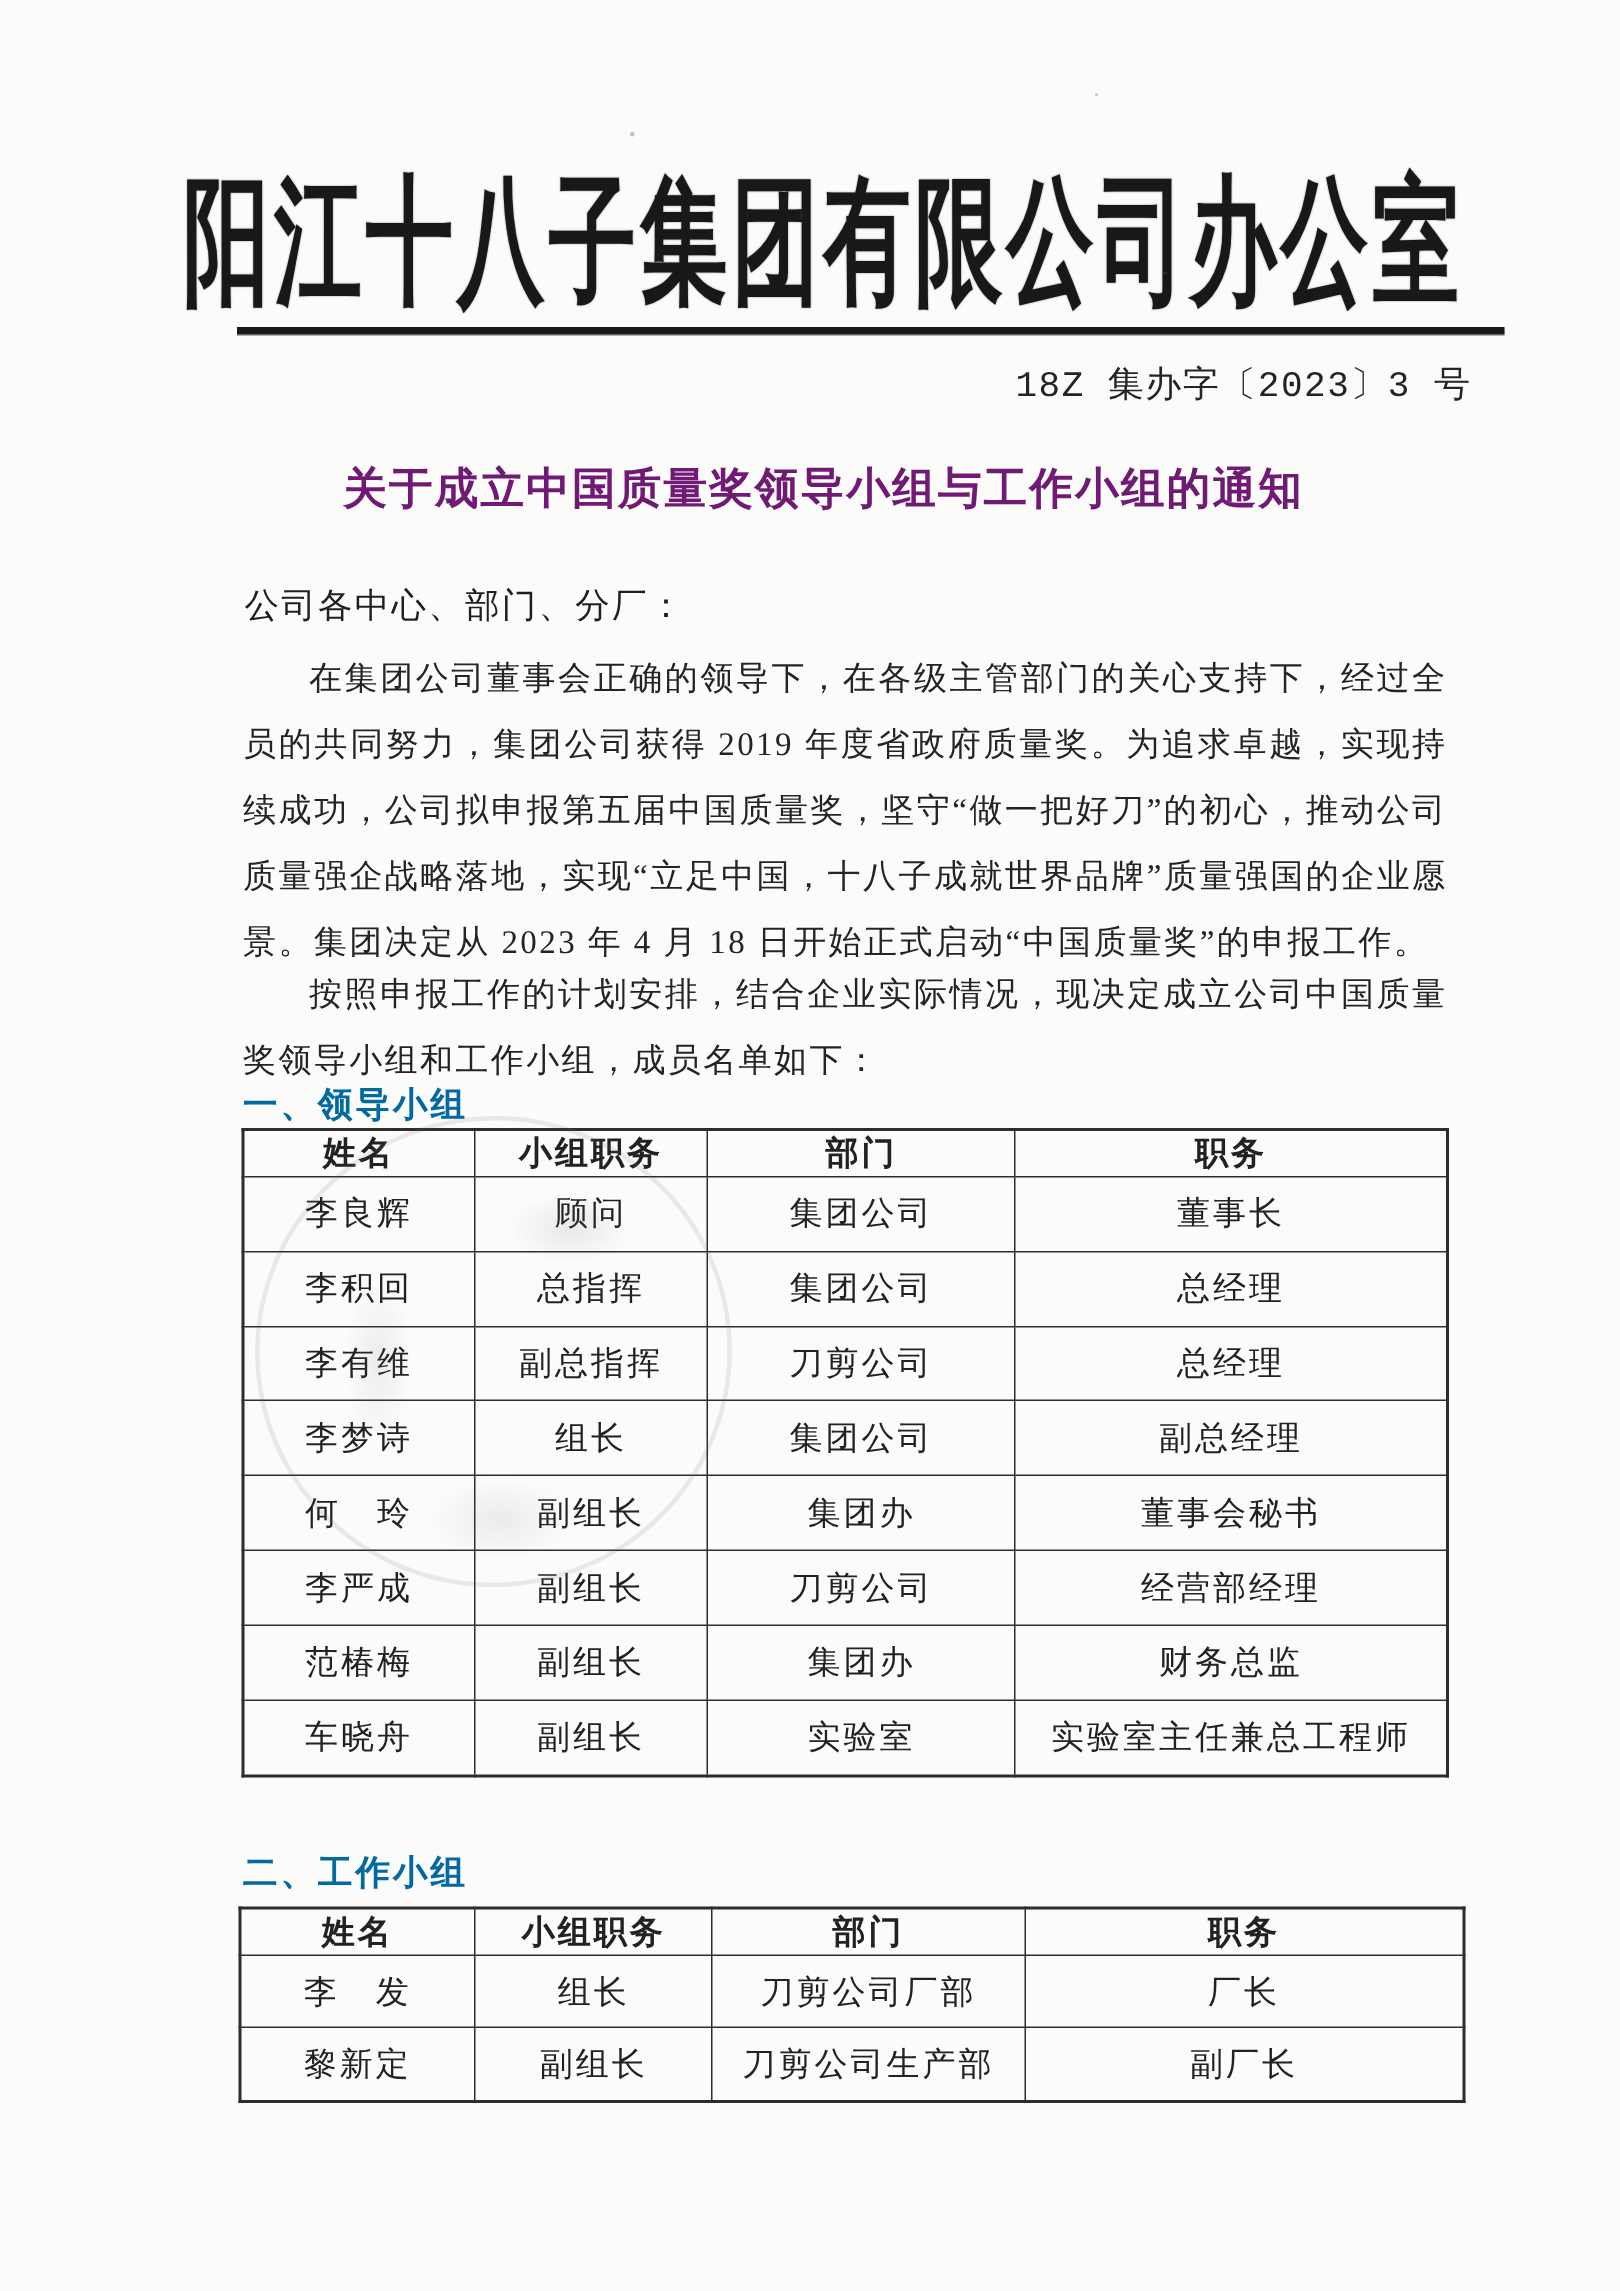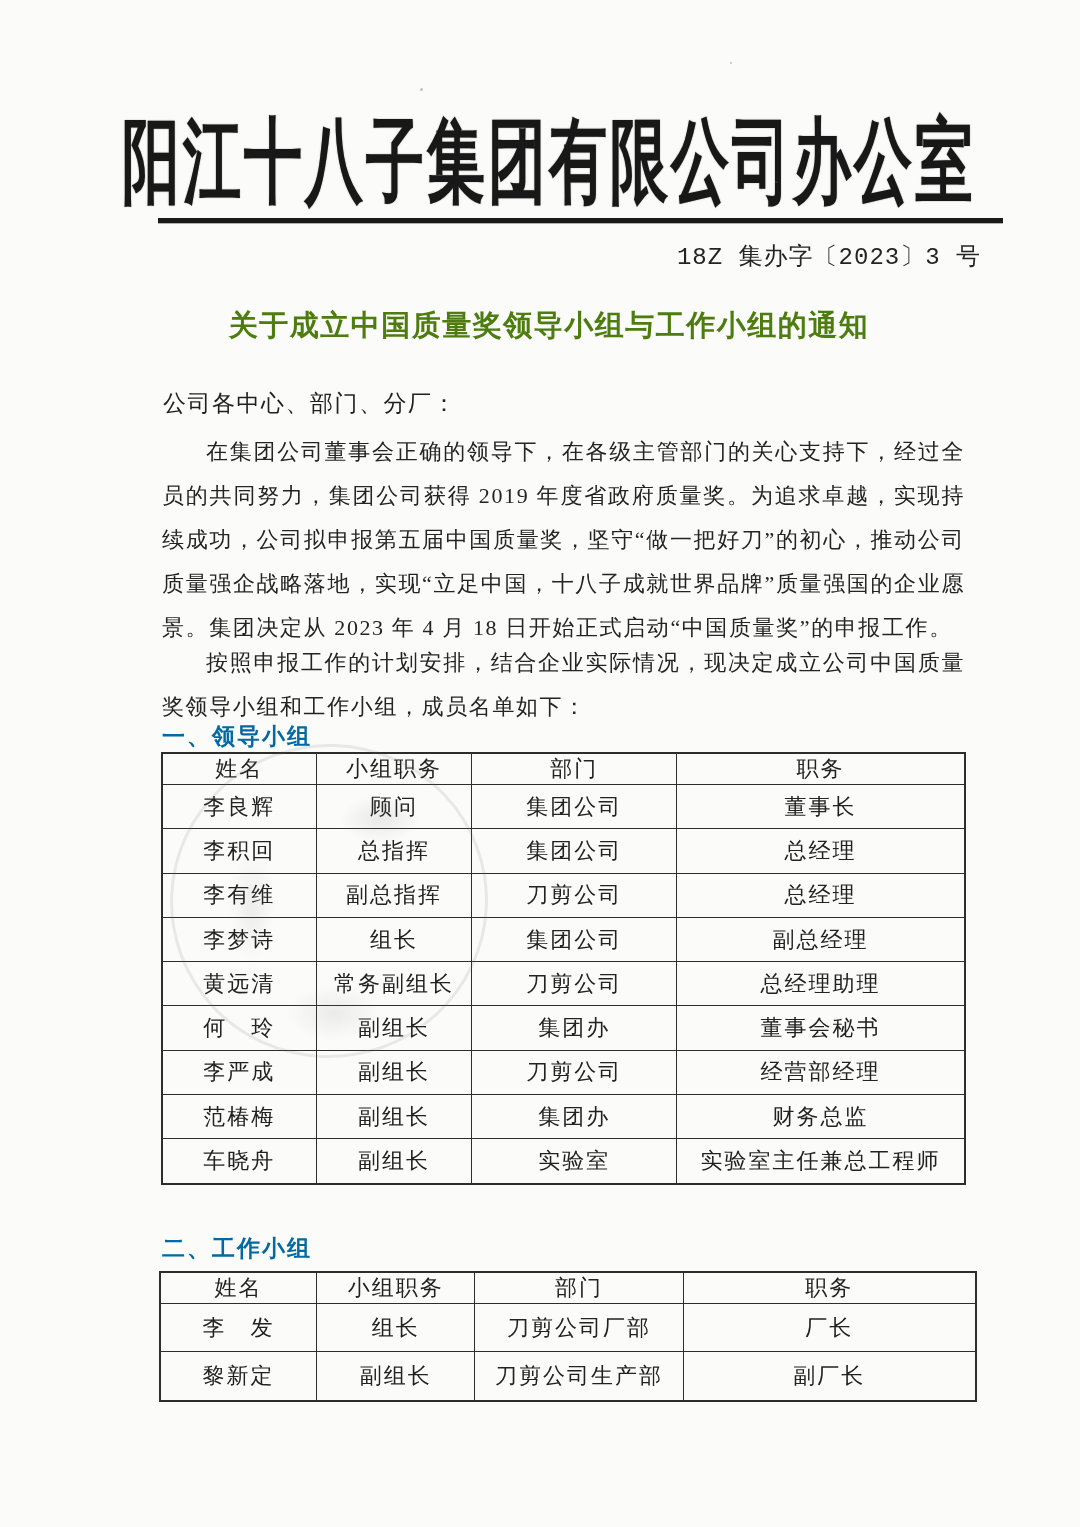--- a/index.html
+++ b/index.html
@@ -41,21 +41,21 @@
     font-size: 24px; letter-spacing: 1px;
     color: #242424;
     font-family: Liberation Mono, monospace;
   }
   .doc-title {
     position: absolute; top: 306px; left: 0; width: 100%;
     margin: 0;
     text-align: center;
     font-size: 29px; font-weight: 700;
     letter-spacing: 1.5px;
-    color: #4d7c0f;
+    color: #701a75;
   }
   .salutation {
     position: absolute; top: 388px; left: 145px;
     font-size: 23px; letter-spacing: 1.5px;
   }
   .body-para {
     position: absolute; left: 144px; width: 803px;
     margin: 0;
     font-size: 22px; line-height: 44px;
     letter-spacing: 1.6px;
@@ -83,21 +83,21 @@
   }
   .table-1 { top: 752px; left: 143px; width: 805px; height: 433px; }
   .table-2 { top: 1271px; left: 141px; width: 818px; height: 131px; }
   .group-table th, .group-table td {
     border: 1.6px solid var(--line);
     text-align: center; vertical-align: middle;
     font-size: 22px; letter-spacing: 2px;
     padding: 0 4px;
     color: #222;
   }
-  .group-table th { font-weight: 400; }
+  .group-table th { font-weight: 700; }
   .group-table th:nth-child(1) { width: 19.2%; }
   .group-table th:nth-child(2) { width: 19.4%; }
   .group-table th:nth-child(3) { width: 25.5%; }
   .group-table th:nth-child(4) { width: 35.9%; }
 
   
   .stamp-circle {
     position: absolute; left: 152px; top: 744px;
     width: 318px; height: 314px;
     border-radius: 50%;
@@ -165,26 +165,20 @@
           <td>刀剪公司</td>
           <td>总经理</td>
         </tr>
         <tr>
           <td>李梦诗</td>
           <td>组长</td>
           <td>集团公司</td>
           <td>副总经理</td>
         </tr>
         <tr>
-          <td>黄远清</td>
-          <td>常务副组长</td>
-          <td>刀剪公司</td>
-          <td>总经理助理</td>
-        </tr>
-        <tr>
           <td>何　玲</td>
           <td>副组长</td>
           <td>集团办</td>
           <td>董事会秘书</td>
         </tr>
         <tr>
           <td>李严成</td>
           <td>副组长</td>
           <td>刀剪公司</td>
           <td>经营部经理</td>

